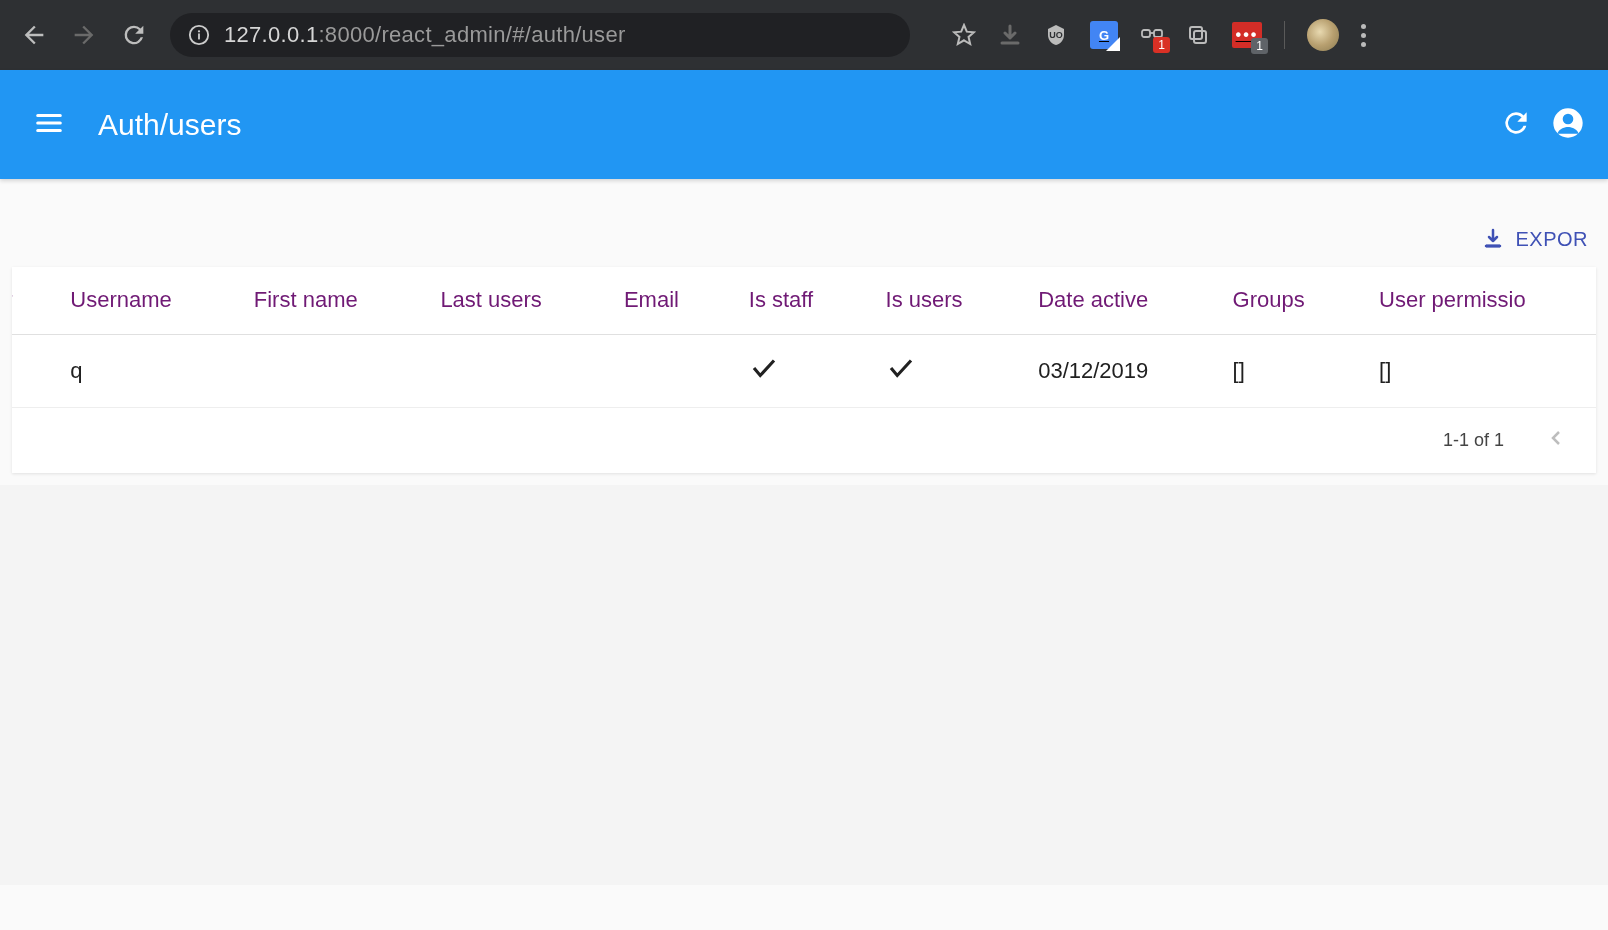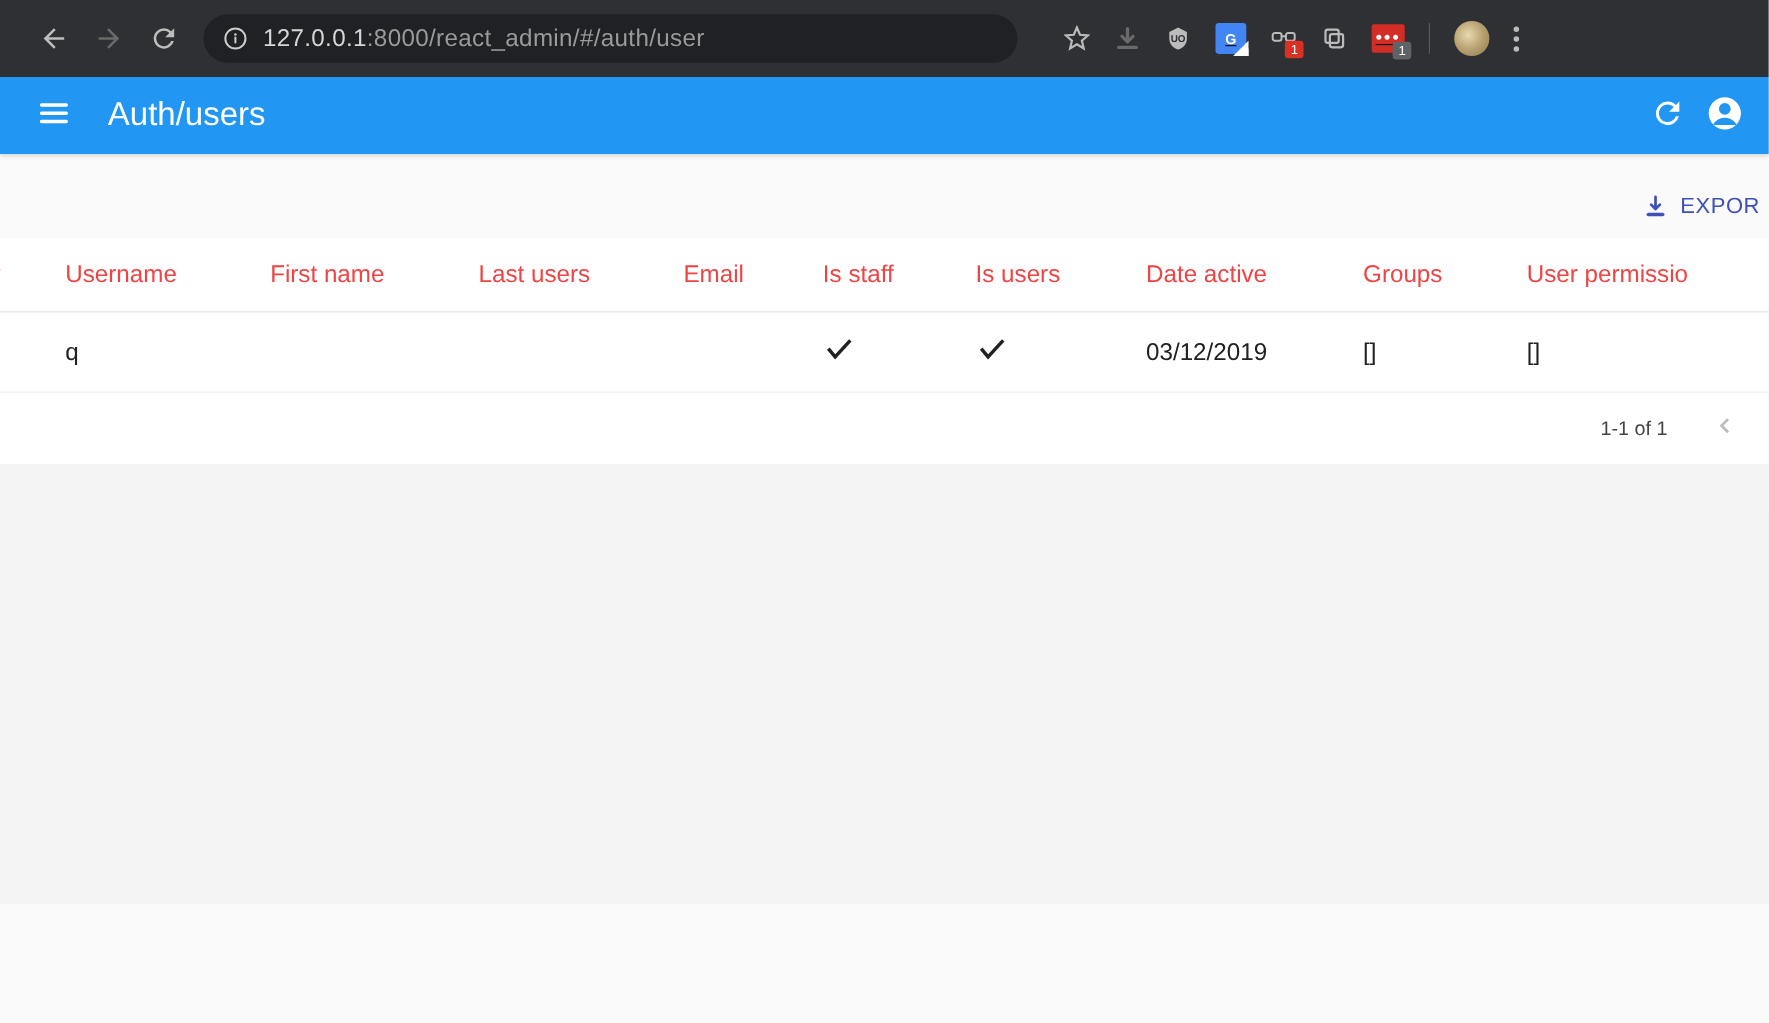--- a/index.html
+++ b/index.html
@@ -4,21 +4,21 @@
   <style>
     * { margin: 0; padding: 0; box-sizing: border-box; }
     body { font-family: -apple-system, BlinkMacSystemFont, "Segoe UI", Helvetica, Arial, sans-serif; background: #fafafa; overflow-x: hidden; }
 
     
     .browser-bar {
       background: #2e3033;
       height: 70px;
       display: flex;
       align-items: center;
-      padding: 0 35px;
+      padding: 0 20px;
       gap: 22px;
     }
     .nav-btn { color: #bdbdbd; display: flex; align-items: center; justify-content: center; cursor: pointer; }
     .nav-btn.disabled { color: #6a6a6a; }
     .nav-btn svg { width: 28px; height: 28px; }
     .url-bar {
       flex: 1;
       background: #202124;
       border-radius: 22px;
       height: 44px;
@@ -40,49 +40,49 @@
     .badge-red { position:absolute; bottom:-6px; right:-6px; background:#d93025; color:#fff; font-size:12px; padding: 1px 5px; border-radius:3px; font-weight:500; }
     .ext-lastpass { width:30px; height:26px; background:#d32d27; color:#fff; display:flex; align-items:center; justify-content:center; font-weight:700; font-size:16px; border-radius:2px; position:relative; }
     .divider-v { width:1px; height:28px; background:#5a5a5a; }
     .avatar { width:32px; height:32px; border-radius:50%; background: radial-gradient(circle at 40% 40%, #e8d9b0, #b8a070, #8a7a50); }
     .kebab-dots { display:flex; flex-direction:column; gap:4px; }
     .kebab-dots span { width:5px; height:5px; background:#bbb; border-radius:50%; }
 
     
     .app-bar {
       background: #2196f3;
-      height: 70px;
+      height: 109px;
       display:flex;
       align-items:center;
       padding: 0 24px;
       color:#fff;
       box-shadow: 0 2px 4px rgba(0,0,0,0.15);
       position: relative;
       z-index: 2;
     }
     .hamburger { cursor:pointer; padding:10px; margin-right:24px; }
     .hamburger svg { width:30px; height:30px; fill:#fff; }
     .app-title { font-size: 30px; font-weight: 400; flex:1; }
     .app-action { cursor:pointer; margin-left:20px; }
     .app-action svg { width:32px; height:32px; fill:#fff; }
 
     
-    .content { padding: 0; }
+    .content { padding: 12px; }
     .toolbar-row { display:flex; justify-content:flex-end; padding: 28px 8px 8px 8px; }
     .export-btn { color:#3f51b5; font-size:20px; font-weight:500; letter-spacing:0.5px; display:flex; align-items:center; gap:10px; cursor:pointer; padding:8px 0 8px 14px; }
     .export-btn svg { width:24px; height:24px; fill:#3f51b5; }
 
     .table-card {
       background:#fff;
       box-shadow: 0 1px 3px rgba(0,0,0,0.1);
       overflow-x:hidden;
     }
     table { width: 102%; border-collapse: collapse; table-layout: auto; margin-left:-30px; }
     th, td { text-align:left; padding: 18px 22px; font-size:22px; color:#212121; }
-    th { font-weight:400; color:#ef4444; border-bottom:1px solid #e0e0e0; vertical-align: middle; line-height:1.4; }
+    th { font-weight:400; color:#701a75; border-bottom:1px solid #e0e0e0; vertical-align: middle; line-height:1.4; }
     td { border-bottom:1px solid #eee; vertical-align:middle; }
     .col-cut-left { padding-left:0; }
     .check-icon svg { width:30px; height:30px; stroke:#212121; stroke-width:2.5; fill:none; }
 
     .pagination { display:flex; justify-content:flex-end; align-items:center; padding: 18px 28px; gap:40px; font-size:18px; color:#444; }
     .page-nav { color:#bdbdbd; cursor:pointer; }
     .page-nav svg { width:24px; height:24px; }
 
     .body-bg { background:#f4f4f4; min-height: 400px; }
   </style>

